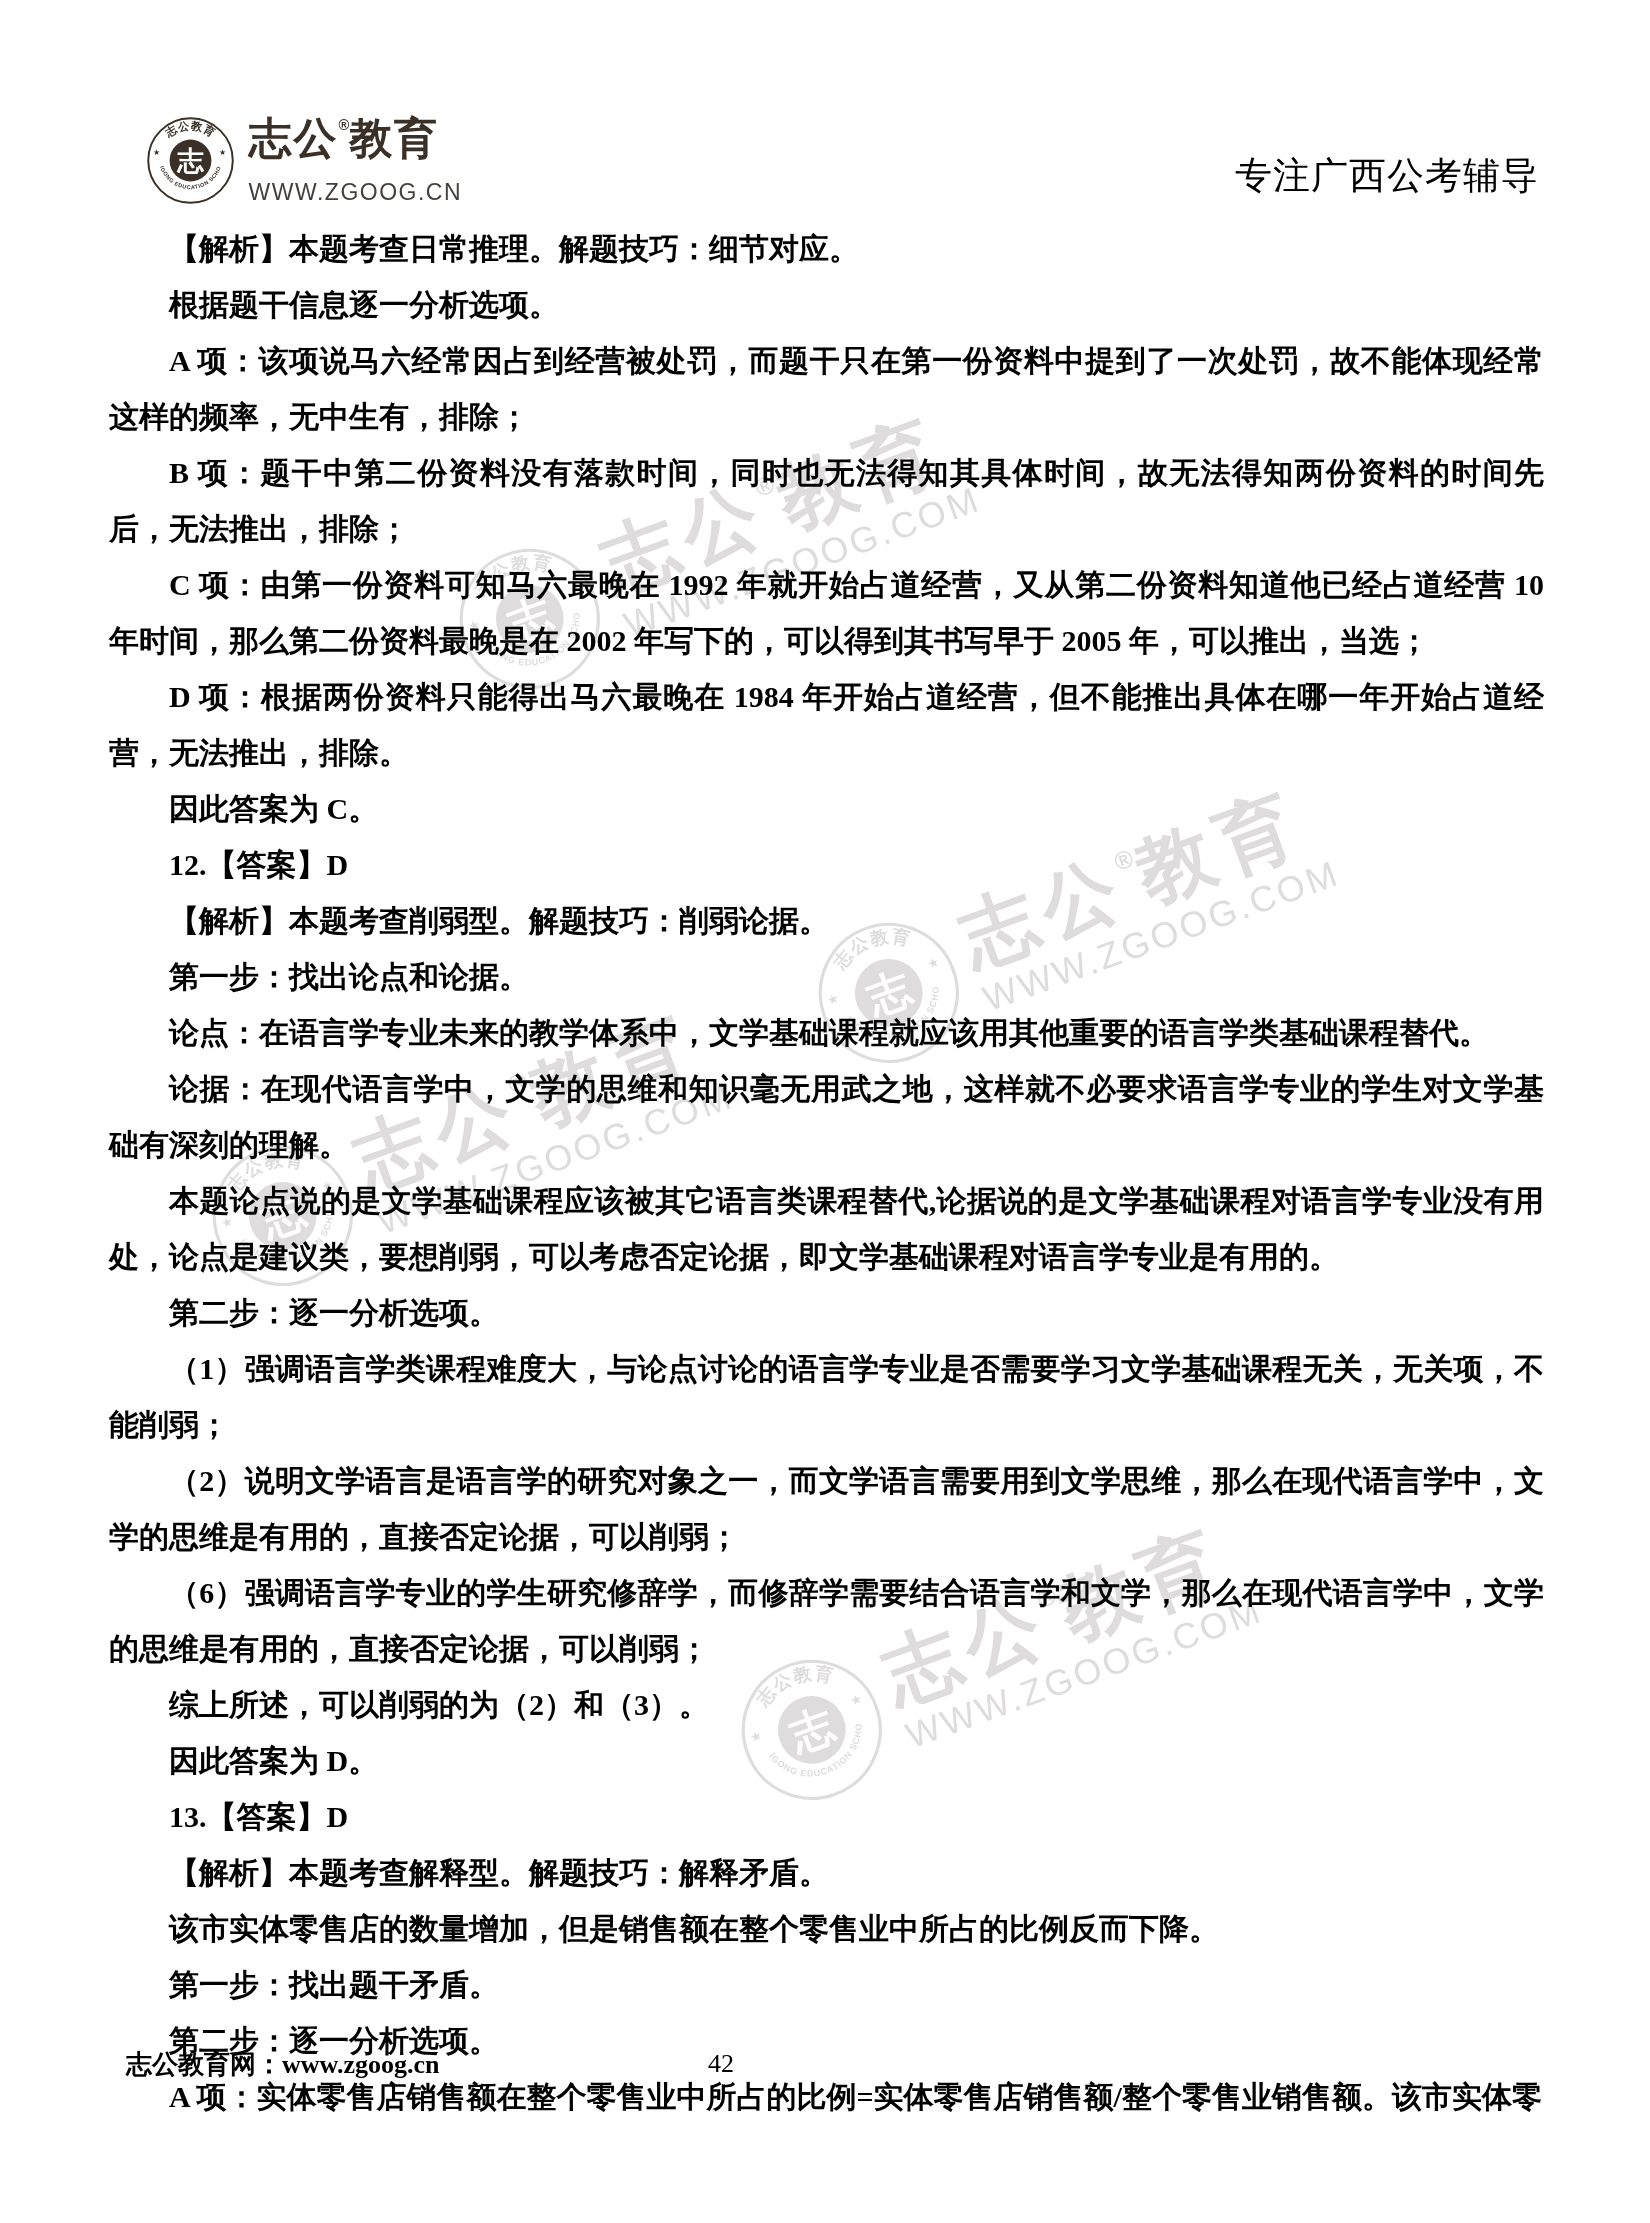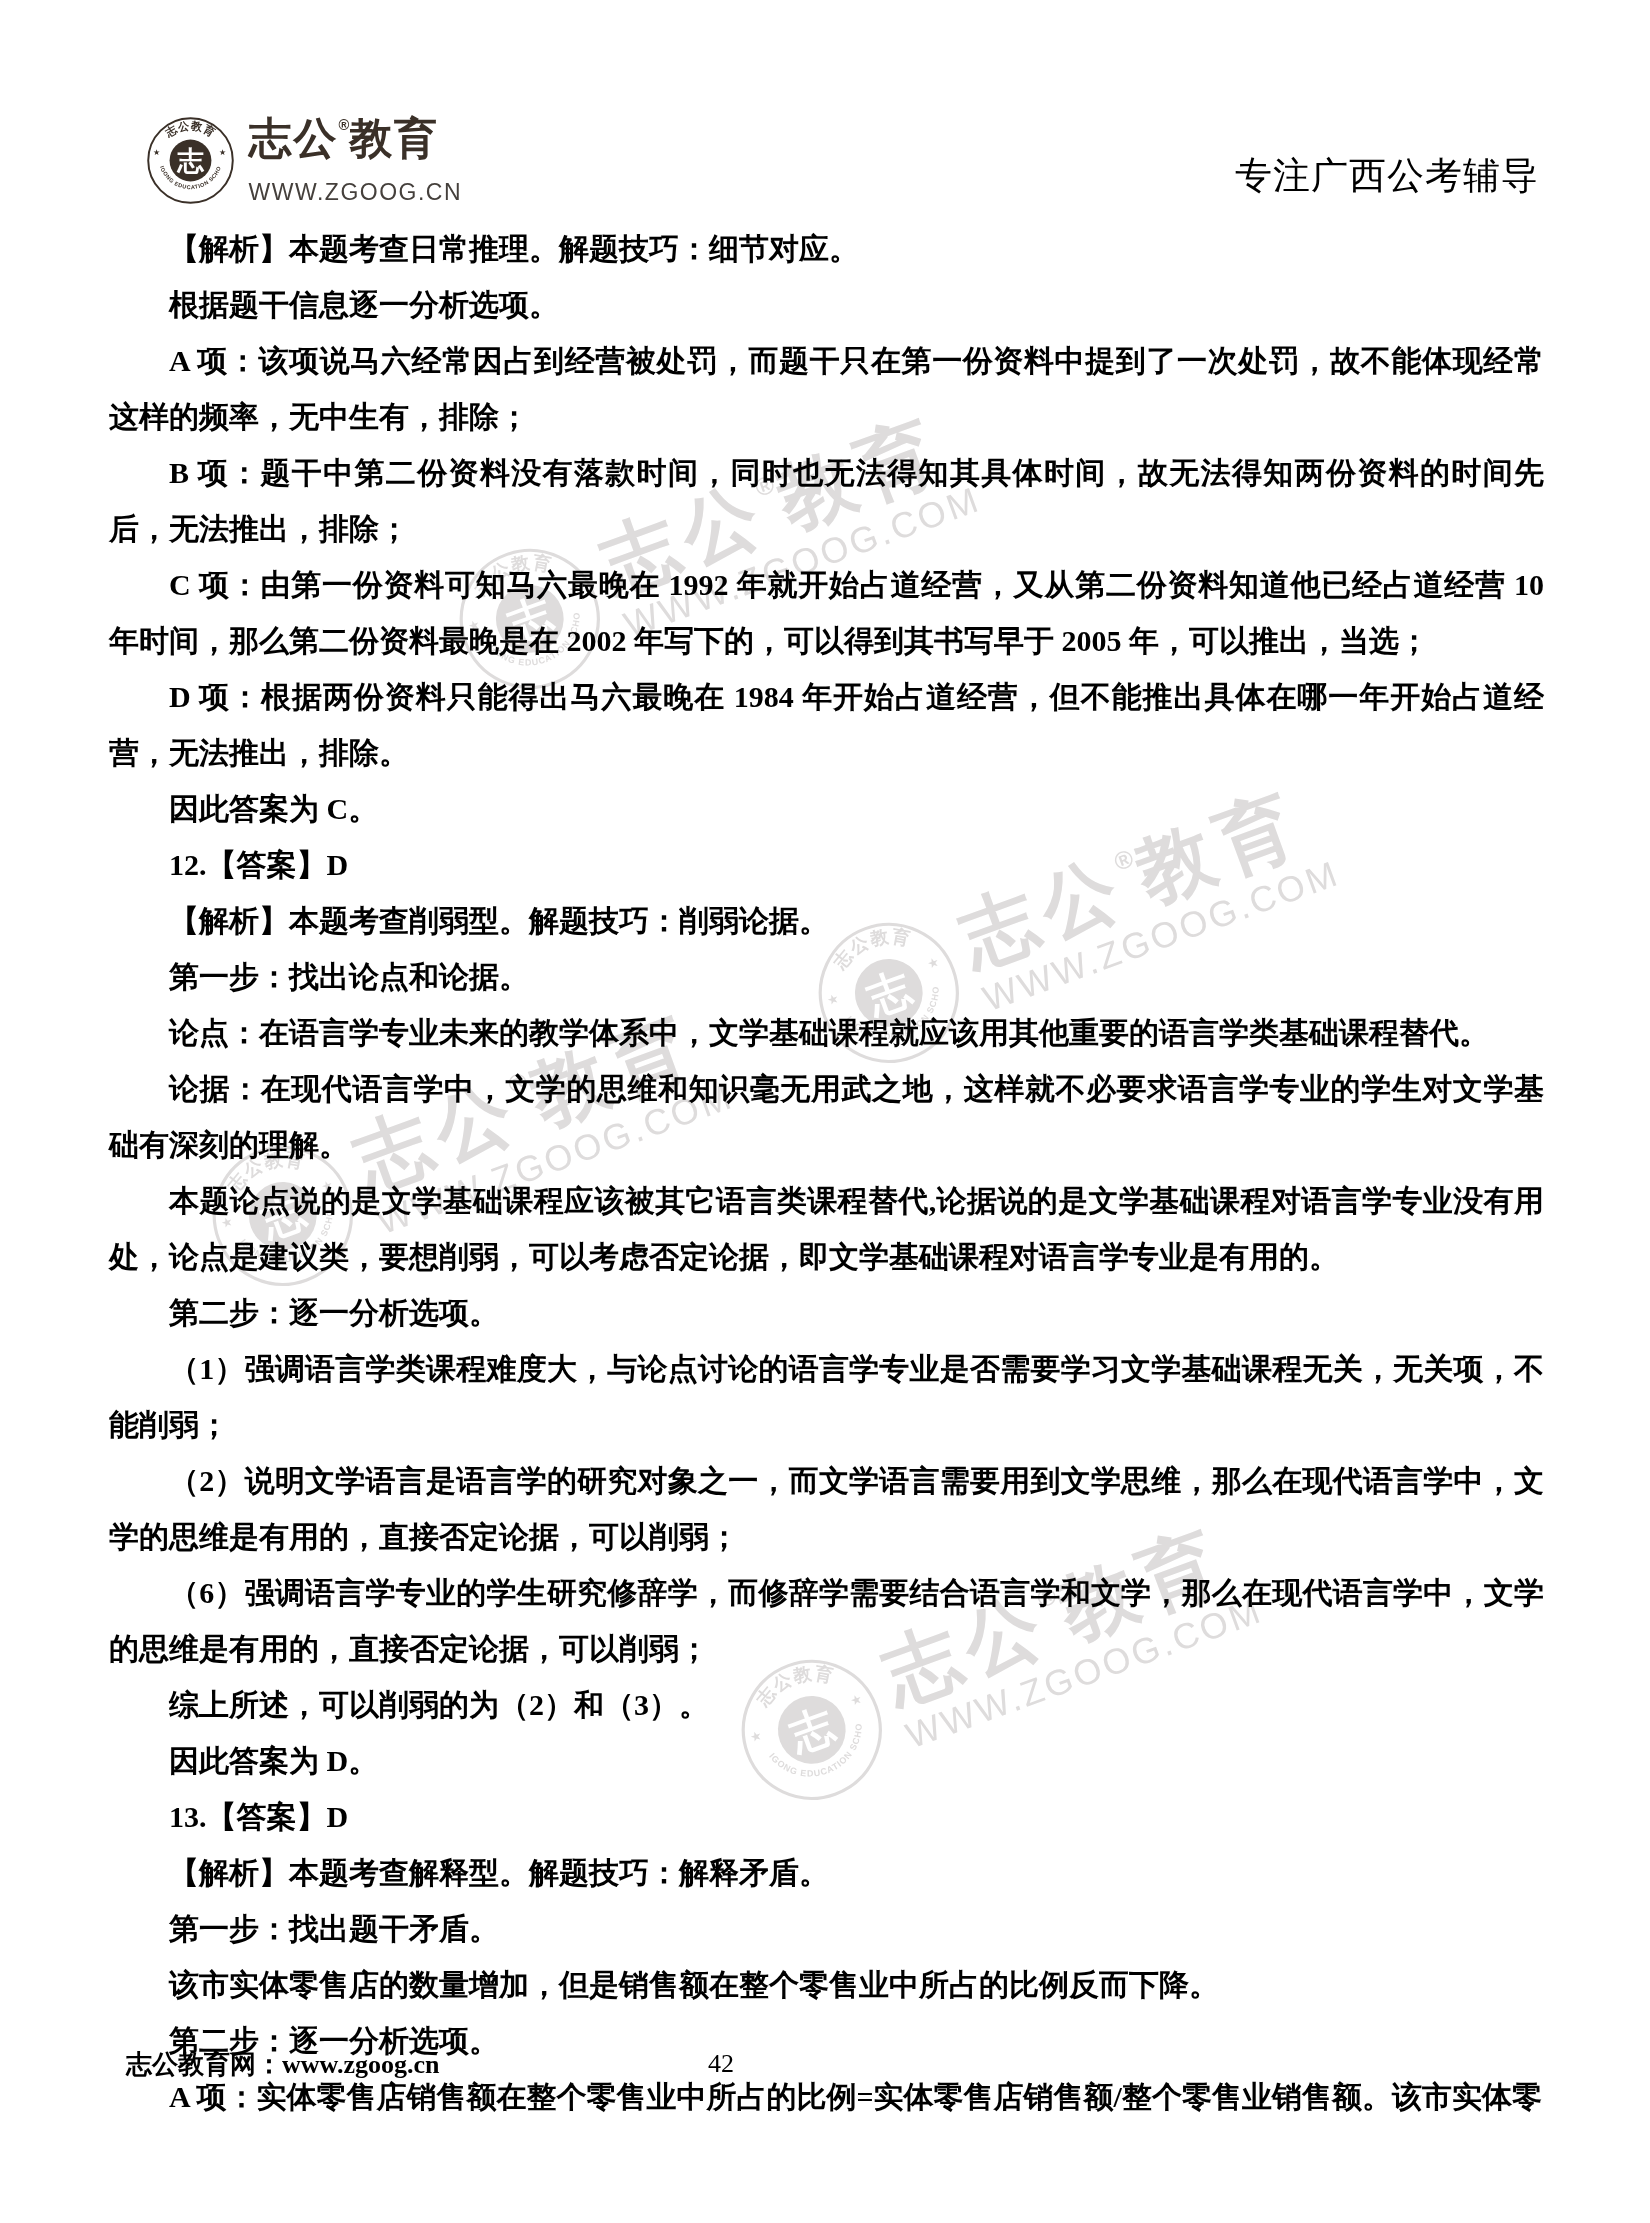--- a/index.html
+++ b/index.html
@@ -225,22 +225,22 @@
       <p class="para">论据：在现代语言学中，文学的思维和知识毫无用武之地，这样就不必要求语言学专业的学生对文学基础有深刻的理解。</p>
       <p class="para">本题论点说的是文学基础课程应该被其它语言类课程替代,论据说的是文学基础课程对语言学专业没有用处，论点是建议类，要想削弱，可以考虑否定论据，即文学基础课程对语言学专业是有用的。</p>
       <p class="para">第二步：逐一分析选项。</p>
       <p class="para">（1）强调语言学类课程难度大，与论点讨论的语言学专业是否需要学习文学基础课程无关，无关项，不能削弱；</p>
       <p class="para">（2）说明文学语言是语言学的研究对象之一，而文学语言需要用到文学思维，那么在现代语言学中，文学的思维是有用的，直接否定论据，可以削弱；</p>
       <p class="para">（6）强调语言学专业的学生研究修辞学，而修辞学需要结合语言学和文学，那么在现代语言学中，文学的思维是有用的，直接否定论据，可以削弱；</p>
       <p class="para">综上所述，可以削弱的为（2）和（3）。</p>
       <p class="para">因此答案为 D。</p>
       <p class="para">13.【答案】D</p>
       <p class="para">【解析】本题考查解释型。解题技巧：解释矛盾。</p>
+      <p class="para">该市实体零售店的数量增加，但是销售额在整个零售业中所占的比例反而下降。</p>
       <p class="para">第一步：找出题干矛盾。</p>
-      <p class="para">该市实体零售店的数量增加，但是销售额在整个零售业中所占的比例反而下降。</p>
       <p class="para">第二步：逐一分析选项。</p>
       <p class="para">A 项：实体零售店销售额在整个零售业中所占的比例=实体零售店销售额/整个零售业销售额。该市实体零</p>
     </main>
 
   <div class="footer-left">志公教育网：www.zgoog.cn</div>
   <div class="page-number">42</div>
 
 </div>
 
 

